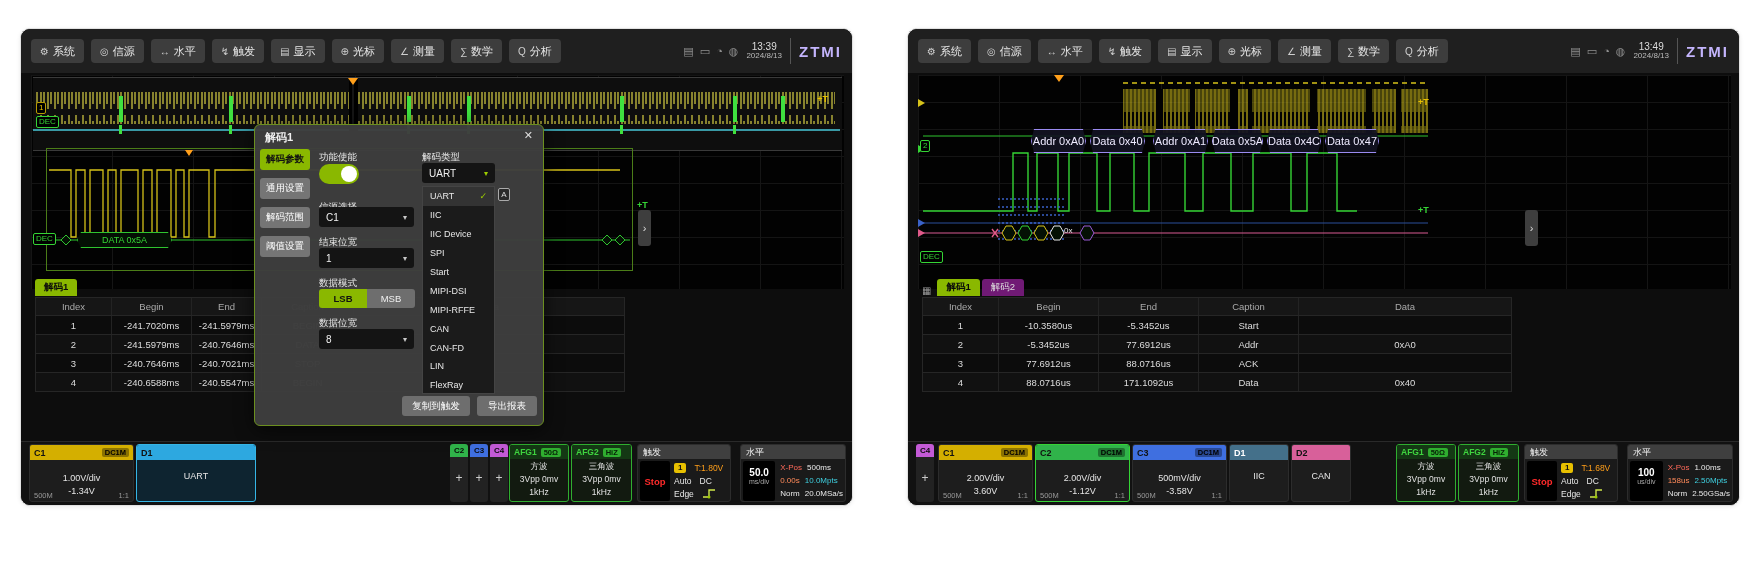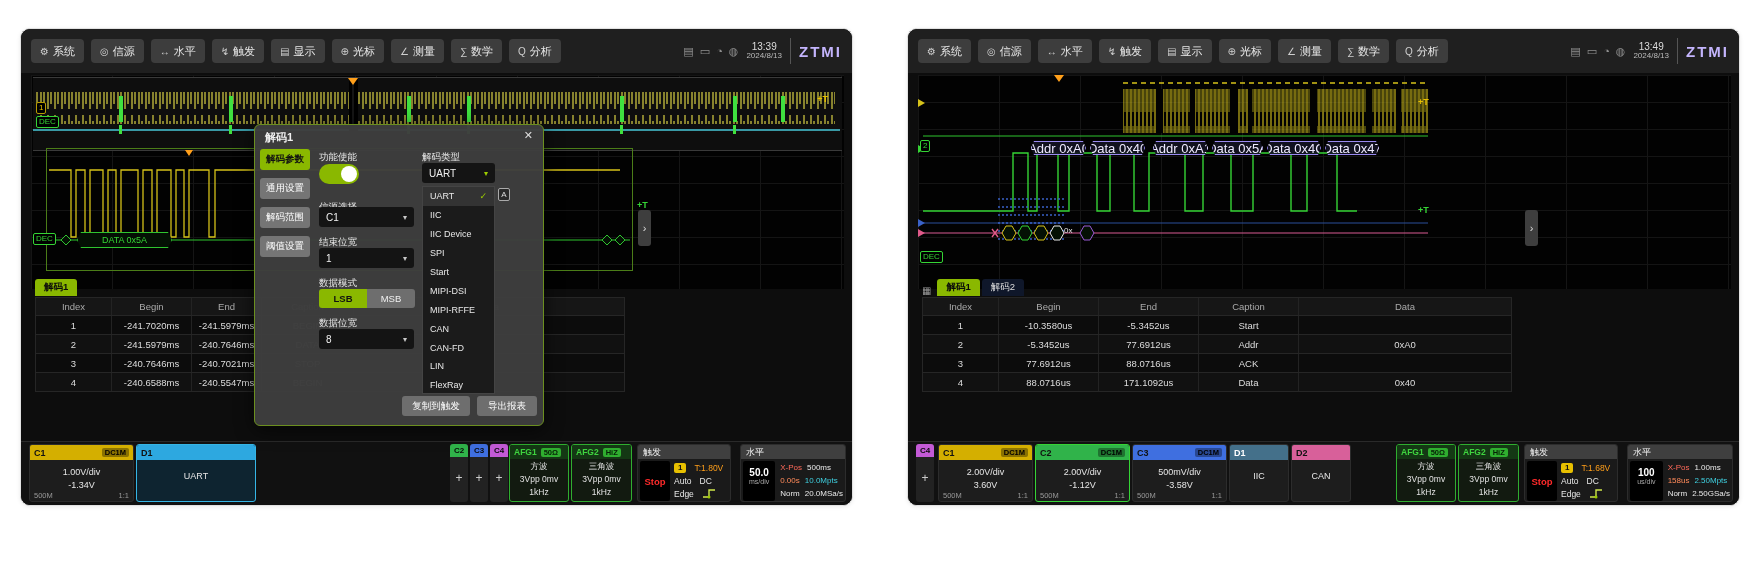--- a/index.html
+++ b/index.html
@@ -23,28 +23,28 @@
   .wave { position:absolute; left:10px; top:46px; width:813px; height:214px; background:#020202;
     background-image:repeating-linear-gradient(to right,#151515 0 1px,transparent 1px 81px),repeating-linear-gradient(to bottom,#141414 0 1px,transparent 1px 27px); }
   .strip { position:absolute; left:2px; top:2px; width:809px; height:74px; background:#0e0e0e; border-top:1px solid #3a3a3a; border-bottom:1px solid #3a3a3a; }
   .tag { position:absolute; font-size:8px; padding:0 2px; border:1px solid; border-radius:2px; background:#000; line-height:10px; }
   .tag.green { color:#35d435; border-color:#35d435; }
   .tag.yellow { color:#e8c000; border-color:#b89a00; }
   .plusT { position:absolute; font-size:9px; font-weight:bold; }
   .tri-down { position:absolute; width:0; height:0; border-left:5px solid transparent; border-right:5px solid transparent; border-top:7px solid #ff9f1a; }
   .zoombox { position:absolute; border:1px solid #4b7d18; }
   .buslabel { position:absolute; height:16px; background:#041004; border:1px solid #2fc52f; color:#35d435; font-size:9px; display:flex; align-items:center; justify-content:center; clip-path:polygon(4px 0,calc(100% - 4px) 0,100% 50%,calc(100% - 4px) 100%,4px 100%,0 50%); padding:0 8px; white-space:nowrap; }
-  .anno { position:absolute; height:14px; background:rgba(18,18,34,.92); border:1px solid #9a8af0; color:#eeeaff; font-size:13px; display:flex; align-items:center; justify-content:center; clip-path:polygon(3px 0,calc(100% - 3px) 0,100% 50%,calc(100% - 3px) 100%,3px 100%,0 50%); white-space:nowrap;margin-top:12px; }
+  .anno { position:absolute; height:24px; background:rgba(18,18,34,.92); border:1px solid #9a8af0; color:#eeeaff; font-size:11px; display:flex; align-items:center; justify-content:center; clip-path:polygon(3px 0,calc(100% - 3px) 0,100% 50%,calc(100% - 3px) 100%,3px 100%,0 50%); white-space:nowrap; }
   .scrollarrow { position:absolute; width:13px; height:36px; background:#3e3e3e; border-radius:3px; color:#ddd; font-size:11px; display:flex; align-items:center; justify-content:center; }
 
   
   .dectabs { position:absolute; top:250px; left:14px; display:flex; align-items:flex-end; gap:2px; }
   .dectab { height:17px; padding:0 9px; font-size:9.5px; display:flex; align-items:center; border-radius:3px 3px 0 0; }
   .dectab.active { background:#8ab800; color:#0a0a0a; font-weight:bold; }
-  .dectab.idle { background:#0f172a; color:#ddd; }
+  .dectab.idle { background:#701a75; color:#ddd; }
   .gridicon { color:#9a9a9a; font-size:10px; margin-right:4px; }
   .dtable { position:absolute; top:268px; font-size:9.5px; color:#ddd; }
   .dtable .tr { display:flex; height:19px; align-items:center; border:1px solid #262626; border-top:none; background:#0c0c0c; }
   .dtable .tr.head { background:#161616; color:#aaa; border-top:1px solid #262626; }
   .dtable .tr.alt { background:#111; }
   .dtable .td { height:100%; display:flex; align-items:center; justify-content:center; border-right:1px solid #232323; }
   .dtable .td:last-child { border-right:none; }
   .faint { opacity:.55; }
 
   
@@ -68,21 +68,21 @@
   .dditem.sel { background:#333; }
   .dditem .chk { color:#9ccc00; font-size:9px; }
   .abadge { position:absolute; left:243px; top:63px; width:12px; height:13px; border:1px solid #aaa; border-radius:2px; color:#ddd; font-size:8px; display:flex; align-items:center; justify-content:center; background:#2a2a2a; }
   .dlg-btn { position:absolute; top:271px; height:20px; background:#6e6e6e; border-radius:3px; color:#fff; font-size:9.5px; display:flex; align-items:center; justify-content:center; }
 
   
   .bbar { position:absolute; left:0; top:412px; width:100%; height:66px; background:#111; border-top:1px solid #2a2a2a; }
   .chbox { position:absolute; top:2px; height:58px; background:#1d1d1d; border-radius:3px; overflow:hidden; border:1px solid #2c2c2c; }
   .chbox .hd { height:15px; display:flex; align-items:center; justify-content:space-between; padding:0 4px; font-size:9px; font-weight:bold; color:#111; }
   .chbox .chip { font-size:7.5px; padding:0 3px; border-radius:2px; background:rgba(0,0,0,.35); color:#000; font-weight:bold; }
-  .chbox .body { text-align:center; color:#e6e6e6; font-size:9px; line-height:13px; padding-top:6px; }
+  .chbox .body { text-align:center; color:#e6e6e6; font-size:9px; line-height:13px; padding-top:12px; }
   .chbox .ft { position:absolute; bottom:1px; left:0; right:0; display:flex; justify-content:space-between; padding:0 4px; font-size:7.5px; color:#999; }
   .mini { position:absolute; top:2px; width:18px; height:58px; background:#222; border-radius:3px; overflow:hidden; }
   .mini .hd { height:13px; font-size:8px; font-weight:bold; color:#0a0a0a; display:flex; align-items:center; justify-content:center; }
   .mini .plus { color:#ccc; font-size:12px; text-align:center; margin-top:14px; }
   .afg { position:absolute; top:2px; height:58px; background:#121a10; border:1px solid #2fae2f; border-radius:3px; overflow:hidden; }
   .afg .hd { height:14px; background:#143814; display:flex; align-items:center; gap:4px; padding:0 4px; }
   .afg .nm { color:#3fd43f; font-size:8.5px; font-weight:bold; }
   .afg .chip { background:#2fae2f; color:#062006; font-size:7.5px; padding:0 3px; border-radius:2px; font-weight:bold; }
   .afg .body { text-align:center; color:#e2e2e2; font-size:8.5px; line-height:13px; padding-top:1px; }
   .sect { position:absolute; top:2px; height:58px; background:#1a1a1a; border-radius:3px; overflow:hidden; border:1px solid #2c2c2c; }

